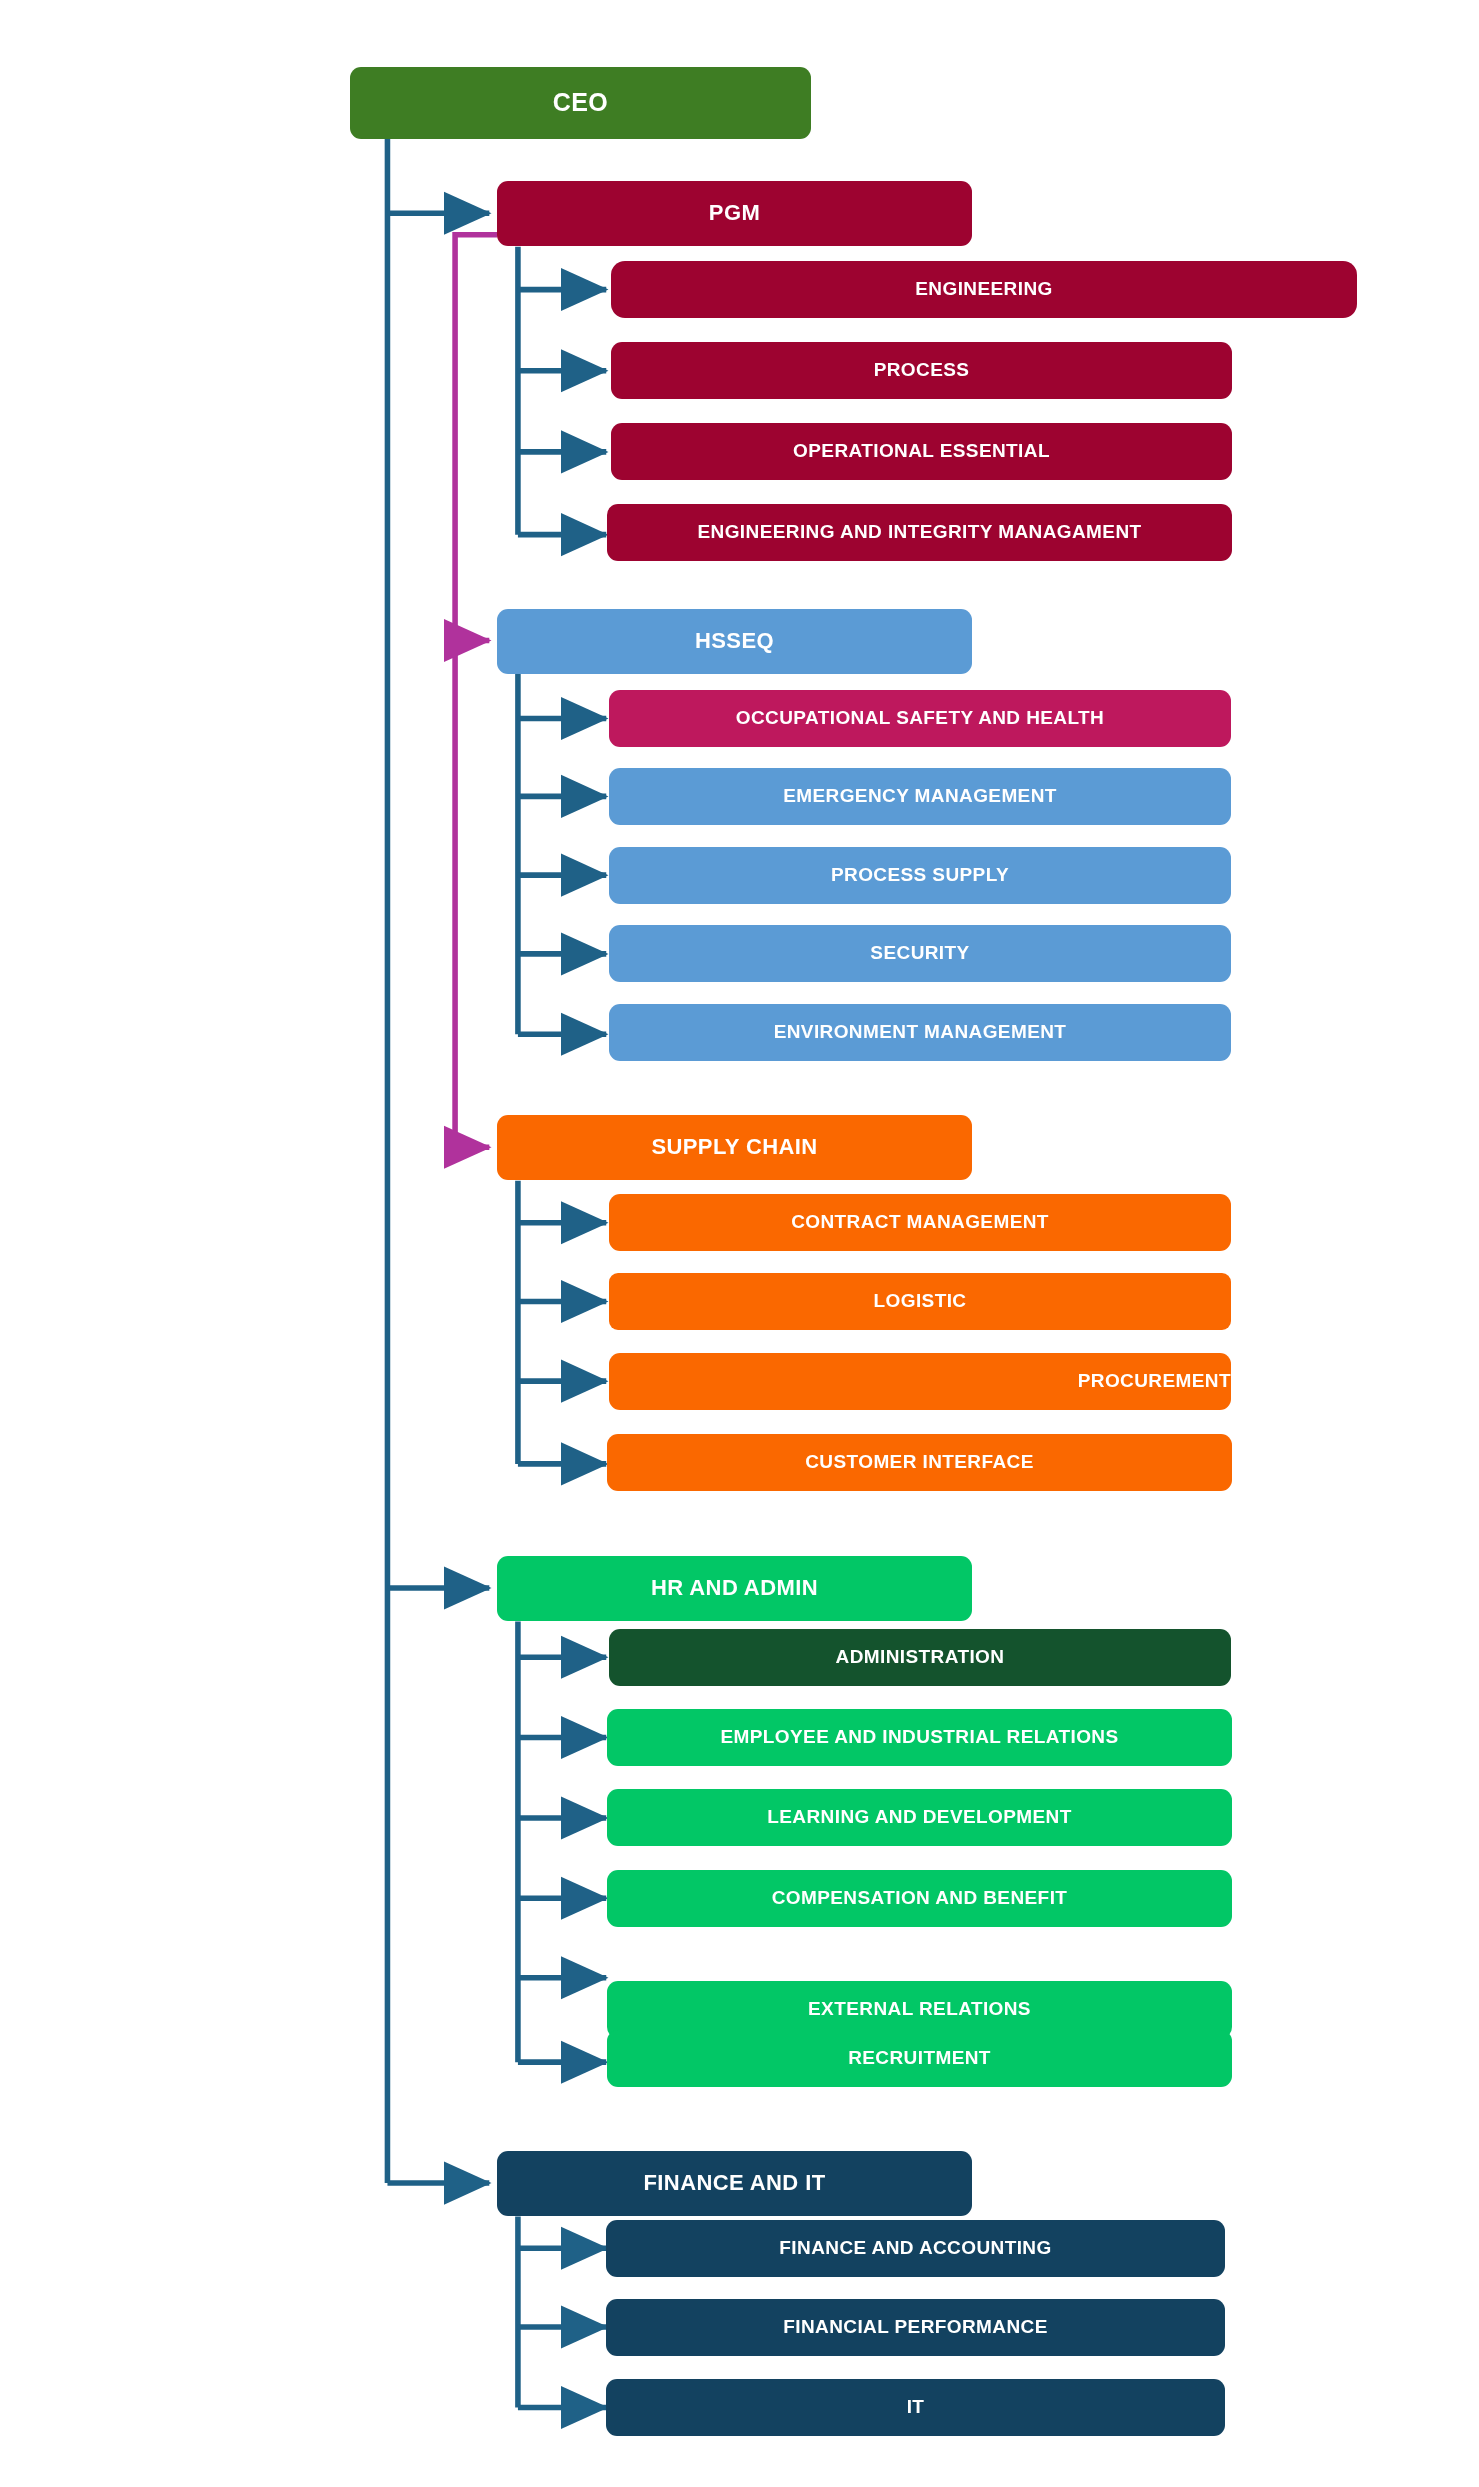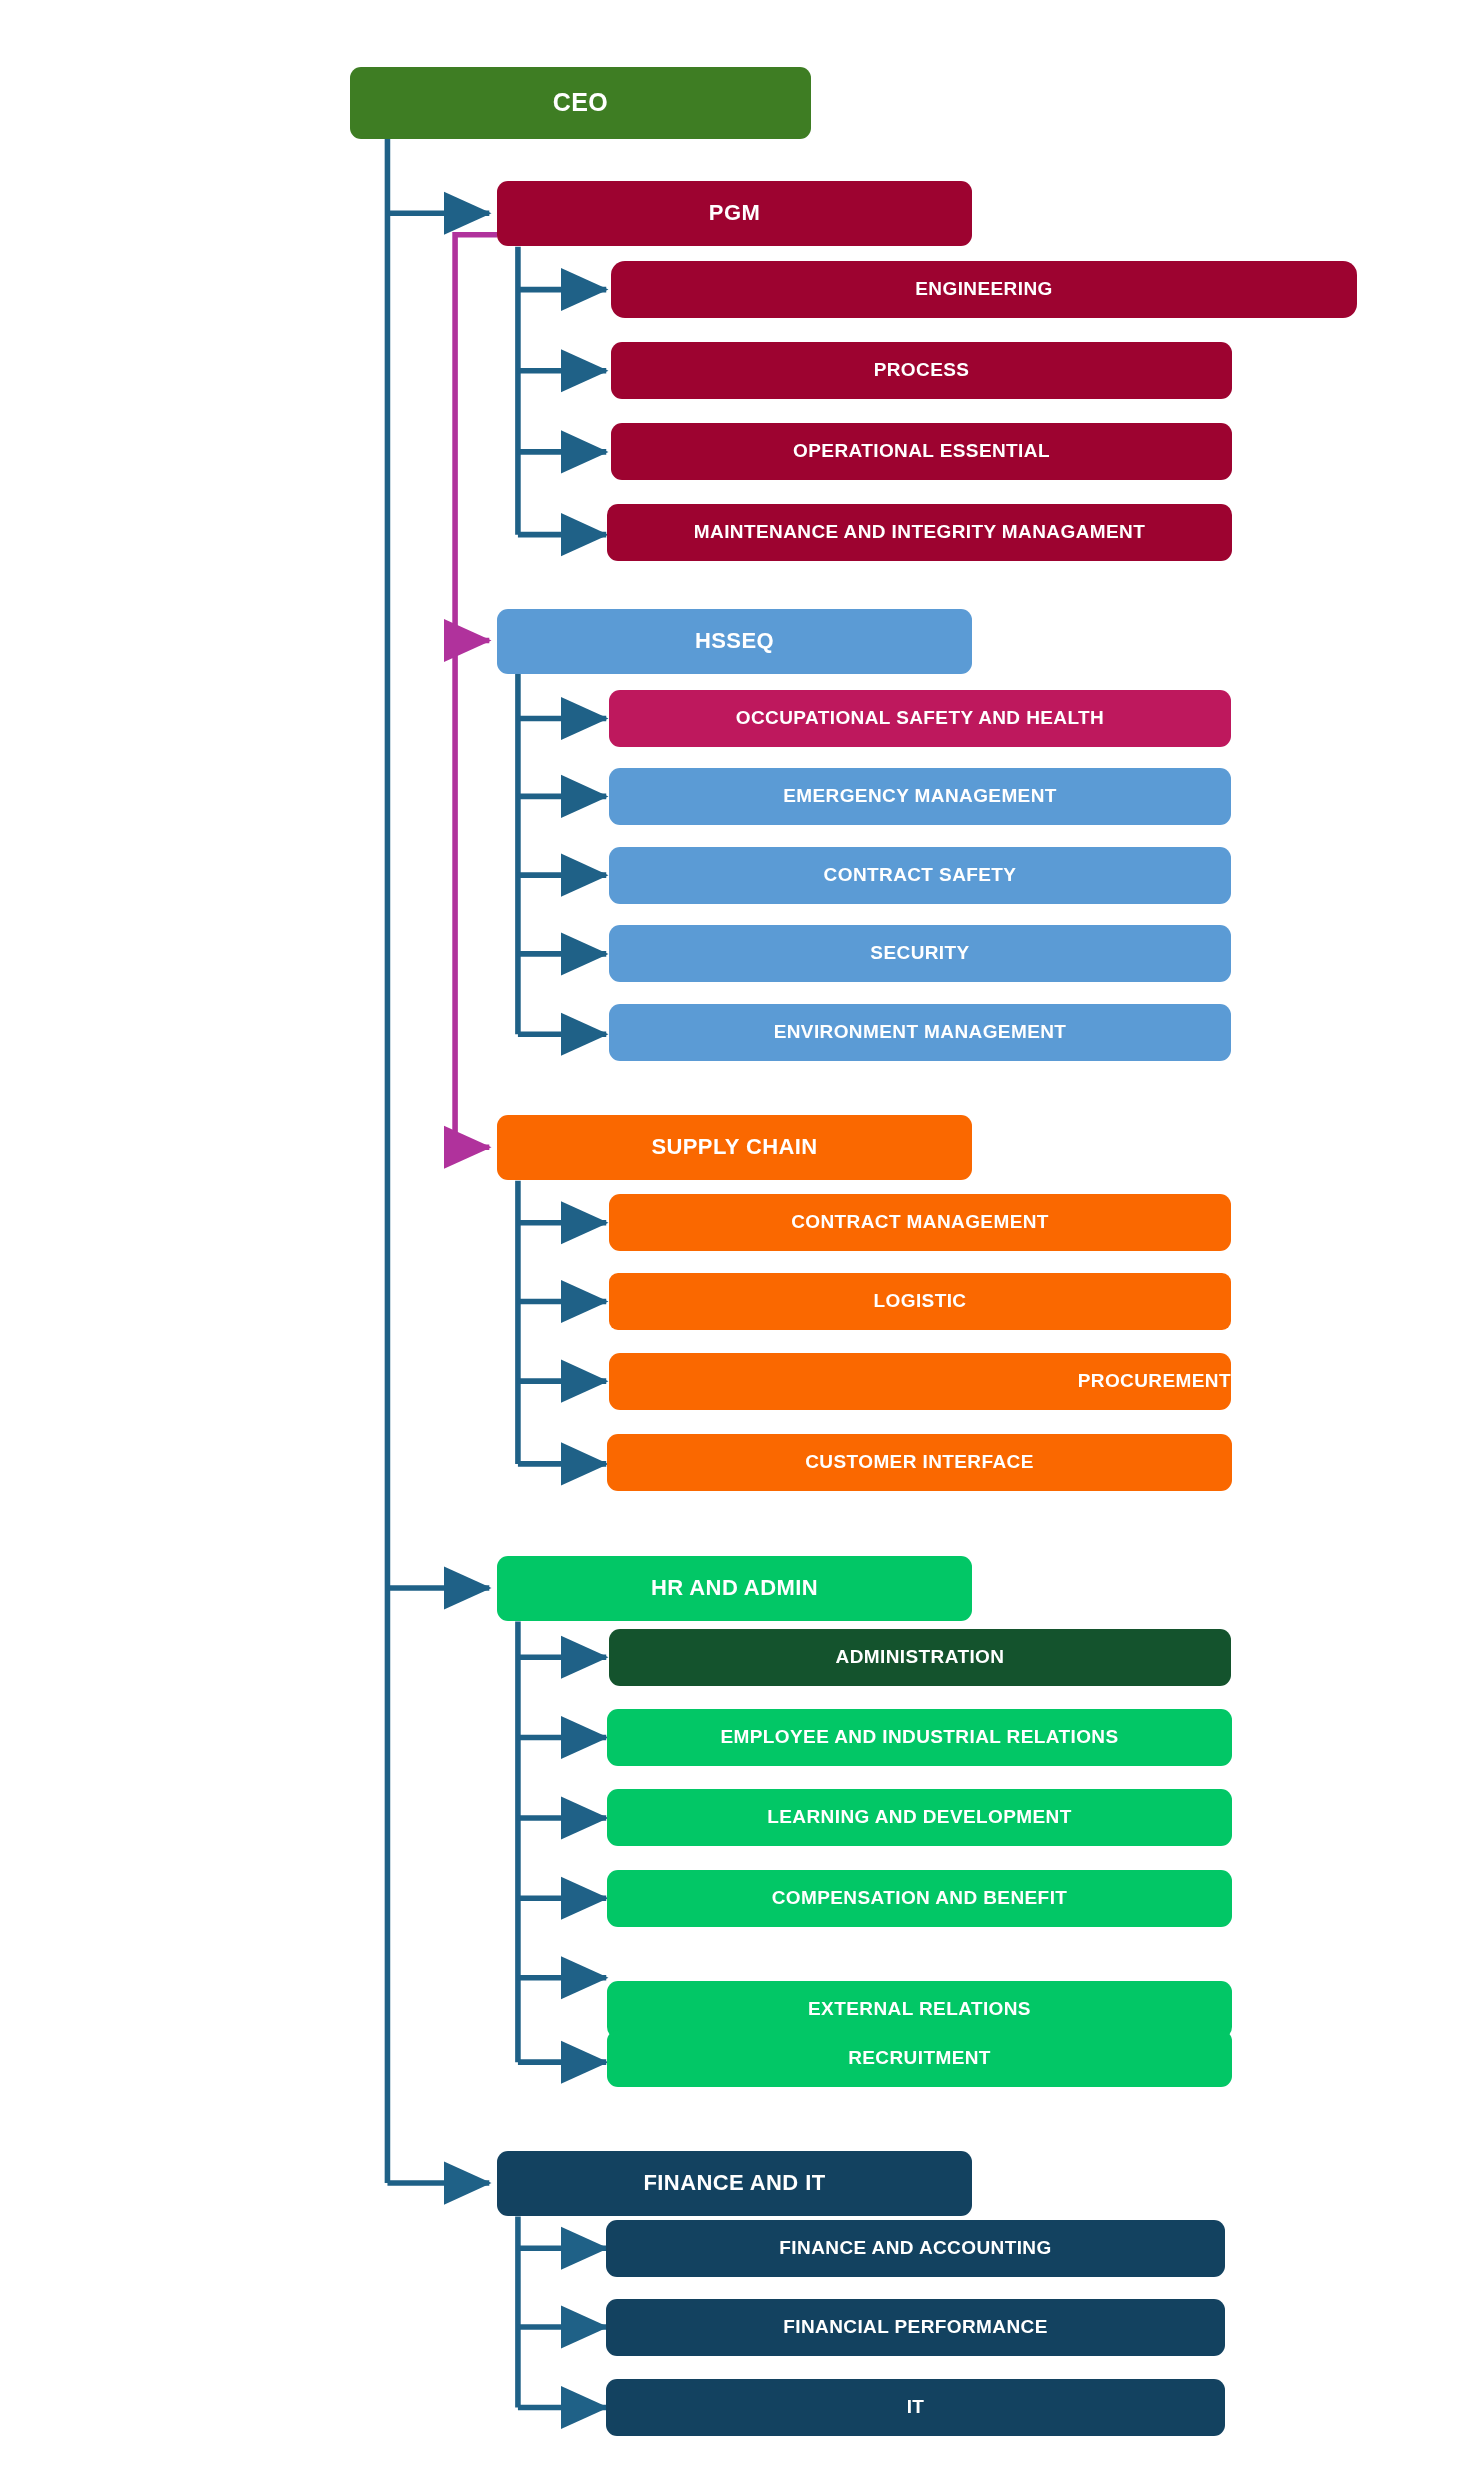--- a/index.html
+++ b/index.html
@@ -137,34 +137,34 @@
   <div class="node lvl-leaf" style="left:611px; top:261px; width:746px; height:57px; background:#9D0330;border-radius:14px;">
     <span class="node-label">ENGINEERING</span>
   </div>
   <div class="node lvl-leaf" style="left:611px; top:342px; width:621px; height:57px; background:#9D0330;">
     <span class="node-label">PROCESS</span>
   </div>
   <div class="node lvl-leaf" style="left:611px; top:423px; width:621px; height:57px; background:#9D0330;">
     <span class="node-label">OPERATIONAL ESSENTIAL</span>
   </div>
   <div class="node lvl-leaf" style="left:607px; top:504px; width:625px; height:57px; background:#9D0330;">
-    <span class="node-label">MAINTENANCE AND INTEGRITY MANAGAMENT</span>
+    <span class="node-label">ENGINEERING AND INTEGRITY MANAGAMENT</span>
   </div>
 
   <div class="node lvl-div" style="left:497px; top:609px; width:475px; height:65px; background:#5B9BD5;">
     <span class="node-label">HSSEQ</span>
   </div>
   <div class="node lvl-leaf" style="left:609px; top:690px; width:622px; height:57px; background:#be185d;">
     <span class="node-label">OCCUPATIONAL SAFETY AND HEALTH</span>
   </div>
   <div class="node lvl-leaf" style="left:609px; top:768px; width:622px; height:57px; background:#5B9BD5;">
     <span class="node-label">EMERGENCY MANAGEMENT</span>
   </div>
   <div class="node lvl-leaf" style="left:609px; top:847px; width:622px; height:57px; background:#5B9BD5;">
-    <span class="node-label">CONTRACT SAFETY</span>
+    <span class="node-label">PROCESS SUPPLY</span>
   </div>
   <div class="node lvl-leaf" style="left:609px; top:925px; width:622px; height:57px; background:#5B9BD5;">
     <span class="node-label">SECURITY</span>
   </div>
   <div class="node lvl-leaf" style="left:609px; top:1004px; width:622px; height:57px; background:#5B9BD5;">
     <span class="node-label">ENVIRONMENT MANAGEMENT</span>
   </div>
 
   <div class="node lvl-div" style="left:497px; top:1115px; width:475px; height:65px; background:#FA6800;">
     <span class="node-label">SUPPLY CHAIN</span>

